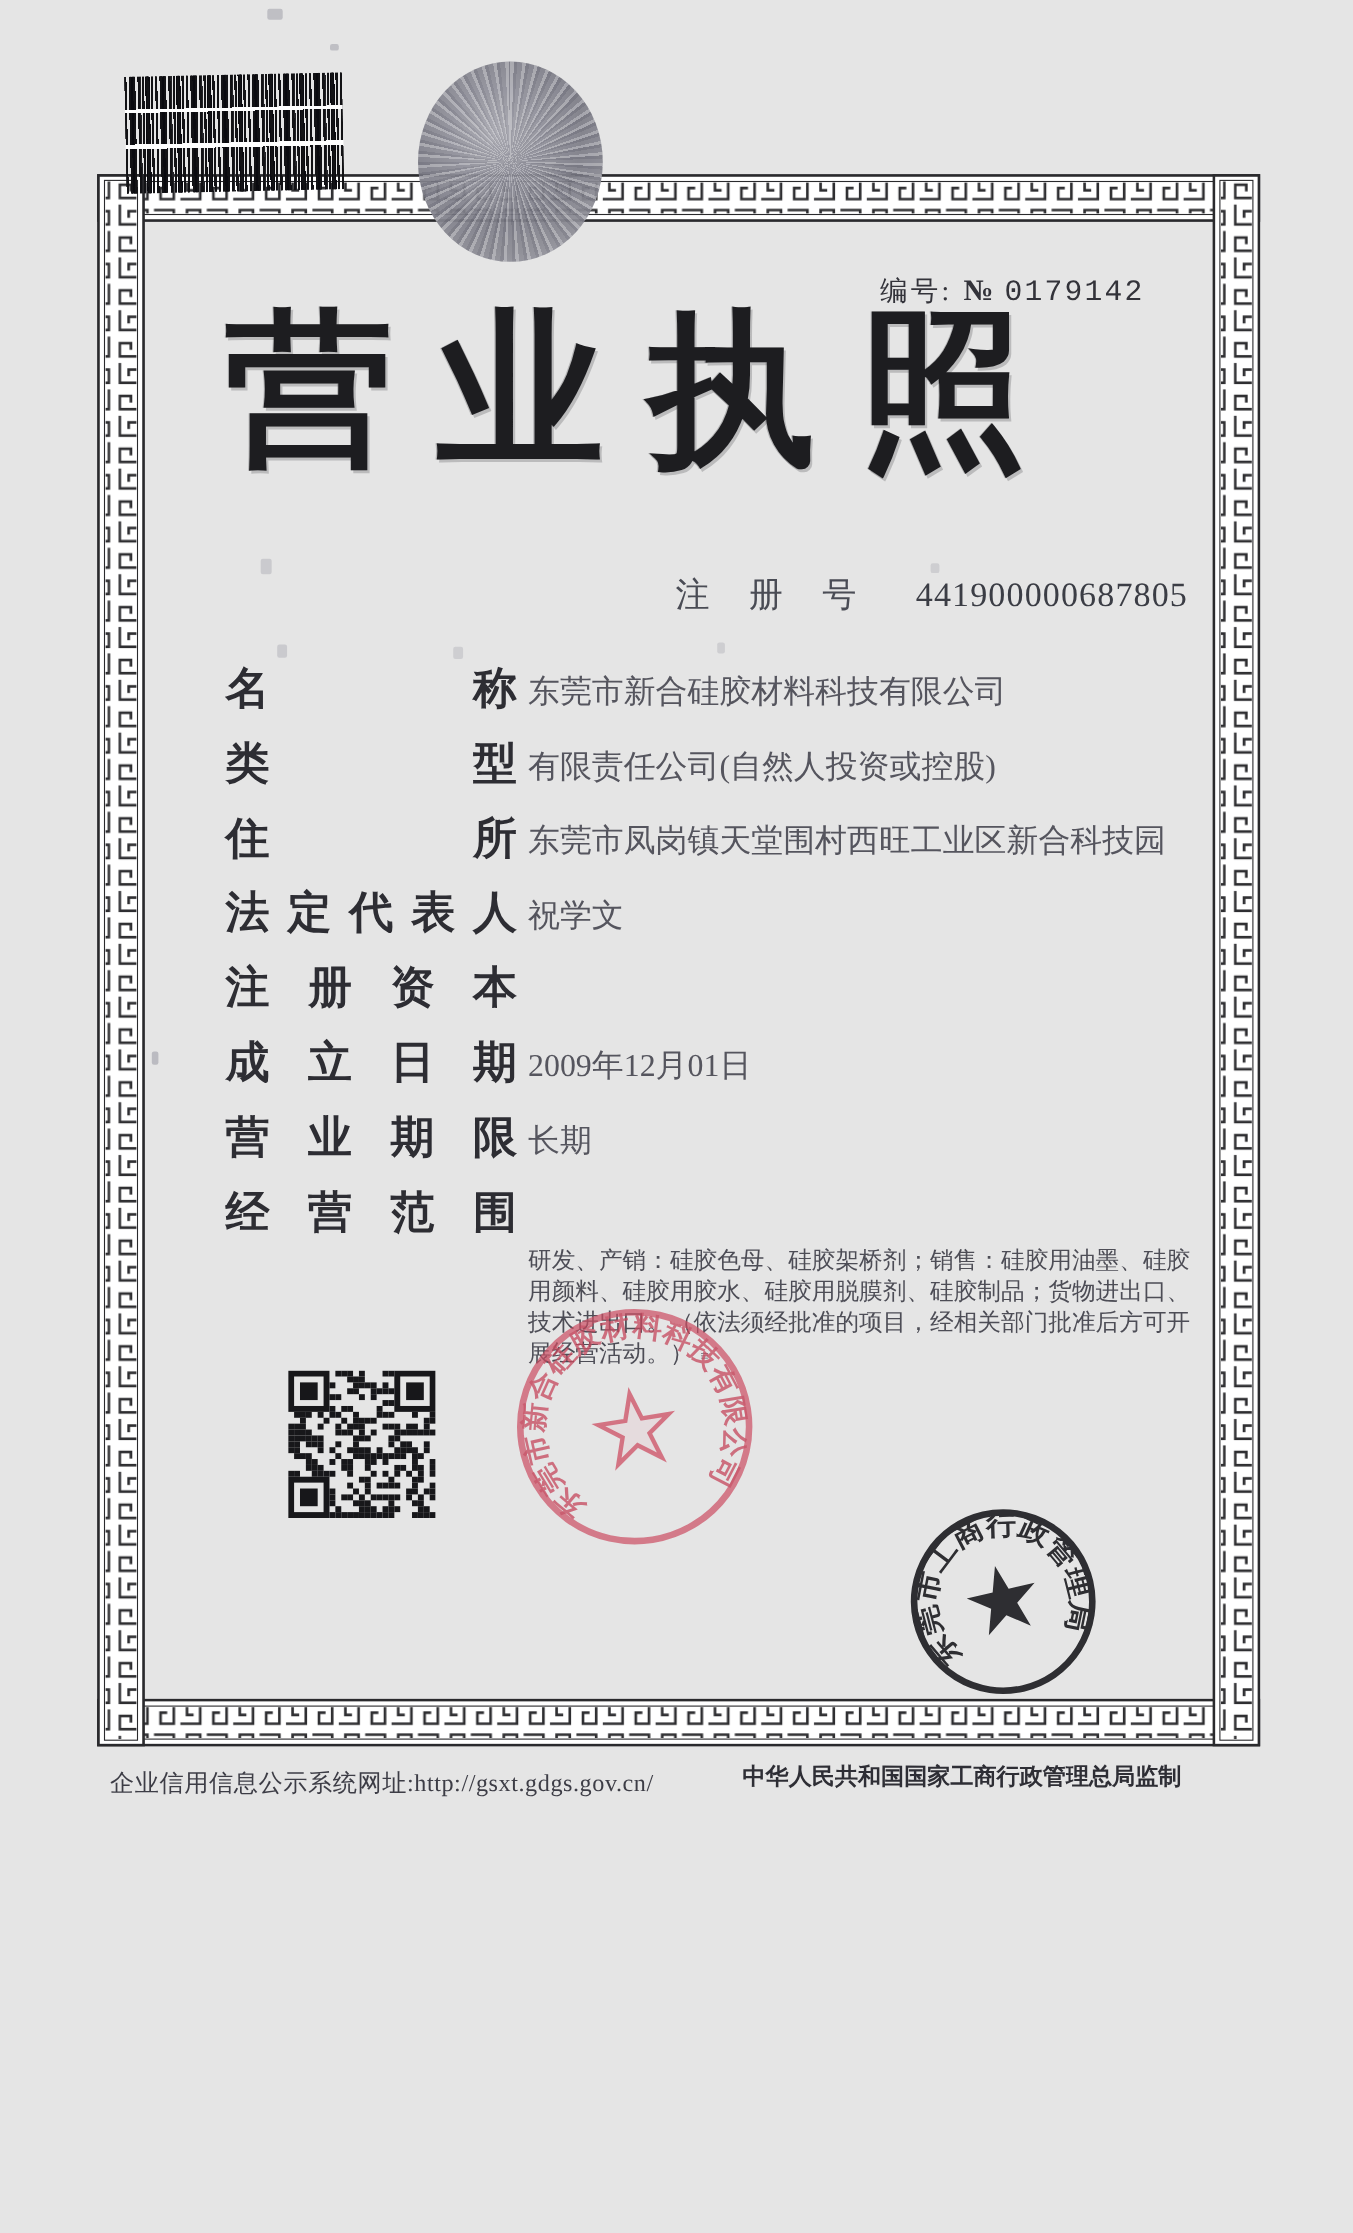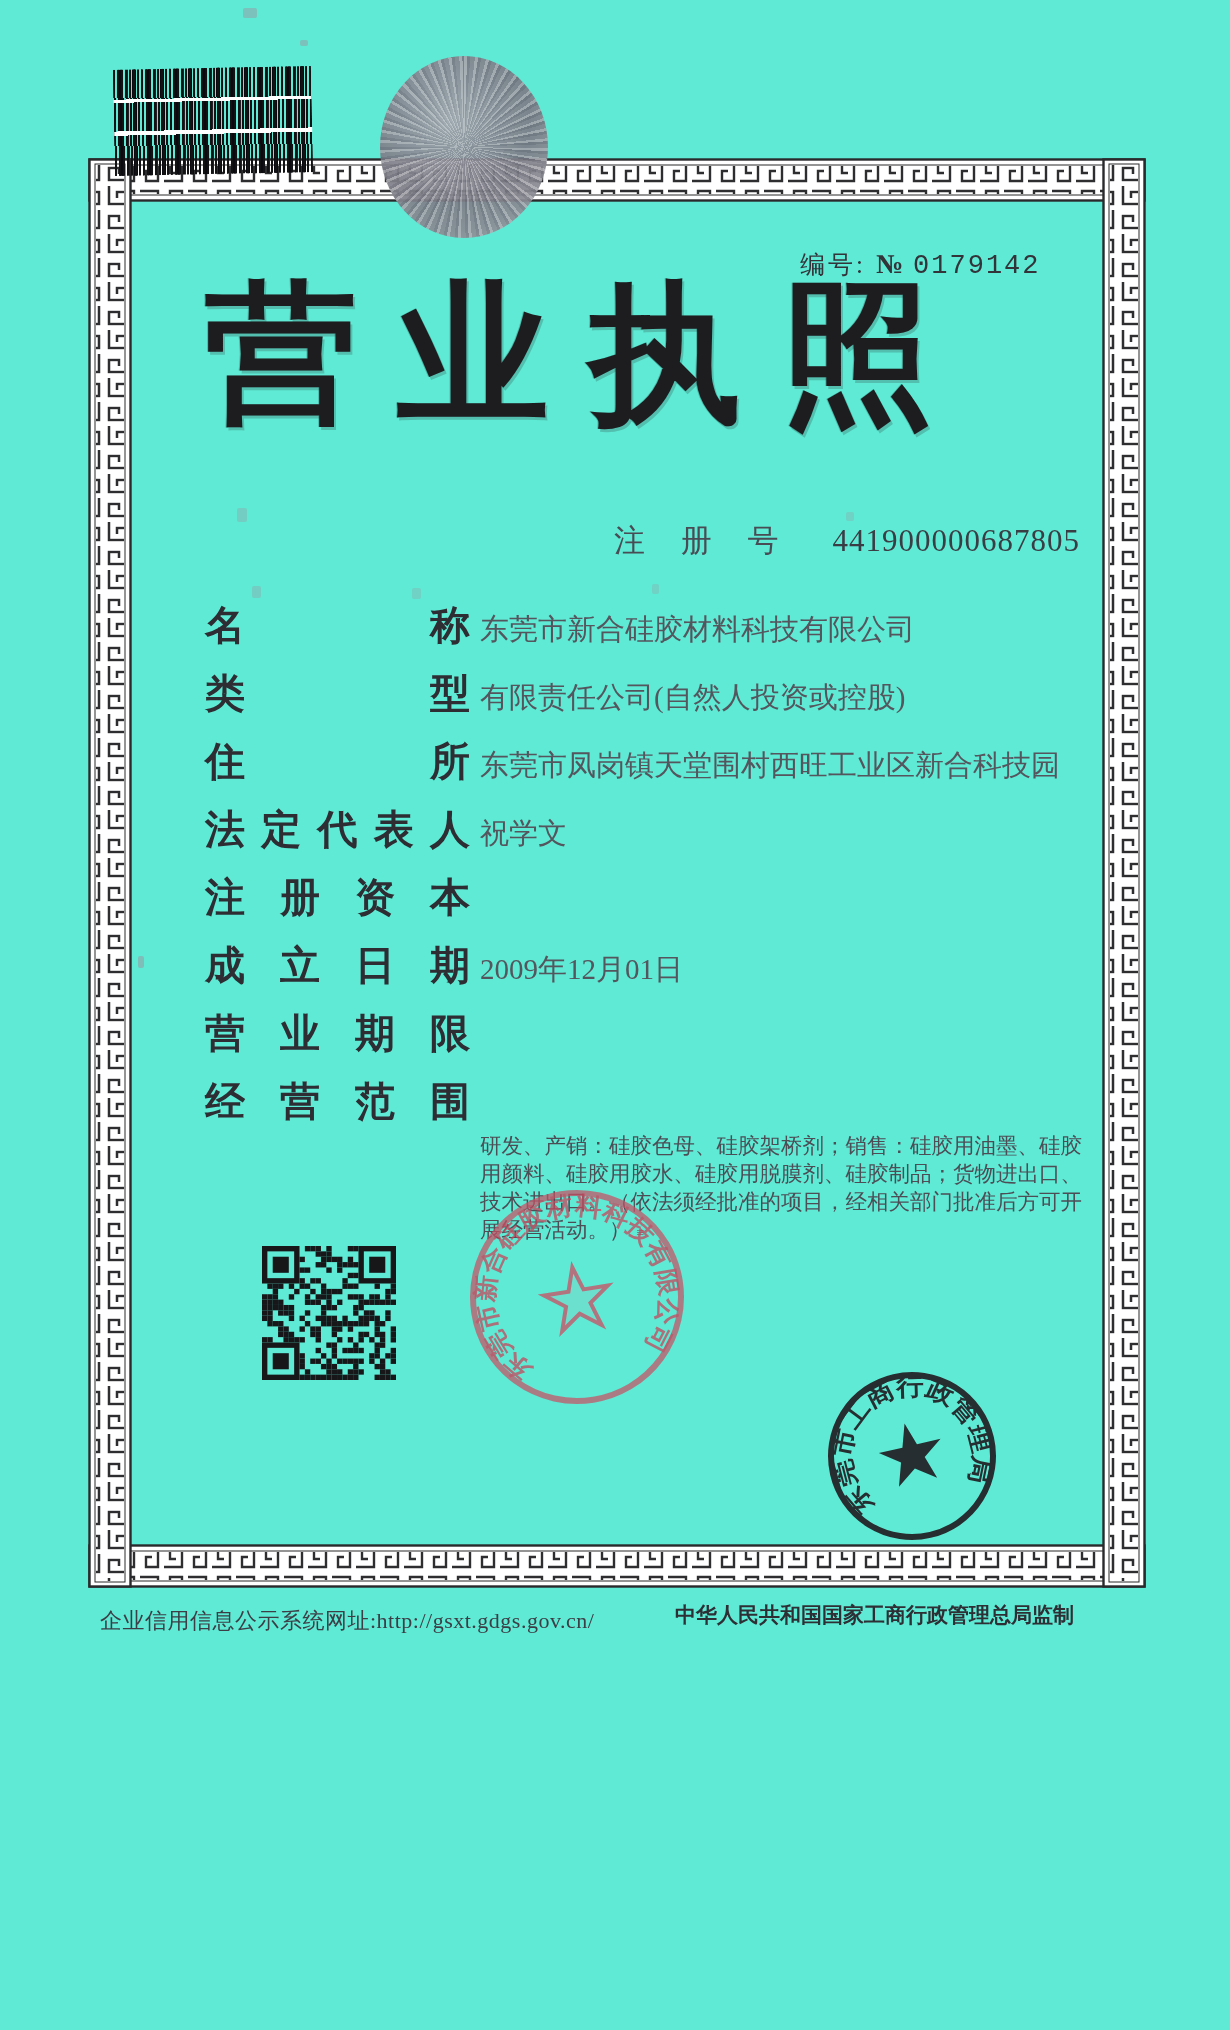--- a/index.html
+++ b/index.html
@@ -1,16 +1,16 @@
 <!DOCTYPE html>
 <html><head>
 <meta charset="utf-8">
 <style>
   html,body{margin:0;padding:0;background:#ffffff;}
-  .scan{position:relative;width:1230px;height:2030px;background:#5eead4;overflow:hidden;
+  .scan{position:relative;width:1230px;height:2030px;background:#e5e5e5;overflow:hidden;
         font-family:"Liberation Serif", serif;color:#2e2e33;}
 
   
   .frame{position:absolute;z-index:1;}
   .frame-top{left:88px;top:158px;}
   .frame-bottom{left:88px;top:1544px;}
   .frame-left{left:88px;top:158px;}
   .frame-right{left:1102px;top:158px;}
 
   
@@ -190,20 +190,21 @@
         </div>
       <div class="fvalue">2009年12月01日</div>
     </div>
     <div class="frow">
       <div class="flabel">
           <span>营</span>
           <span>业</span>
           <span>期</span>
           <span>限</span>
         </div>
+      <div class="fvalue">长期</div>
     </div>
     <div class="frow">
       <div class="flabel">
           <span>经</span>
           <span>营</span>
           <span>范</span>
           <span>围</span>
         </div>
       <div class="fvalue scope"><span>研发、产销：硅胶色母、硅胶架桥剂；销售：硅胶用油墨、硅胶用颜料、硅胶用胶水、硅胶用脱膜剂、硅胶制品；货物进出口、技术进出口。（依法须经批准的项目，经相关部门批准后方可开展经营活动。）</span><span class="scope-mark">≡</span></div>
     </div>

